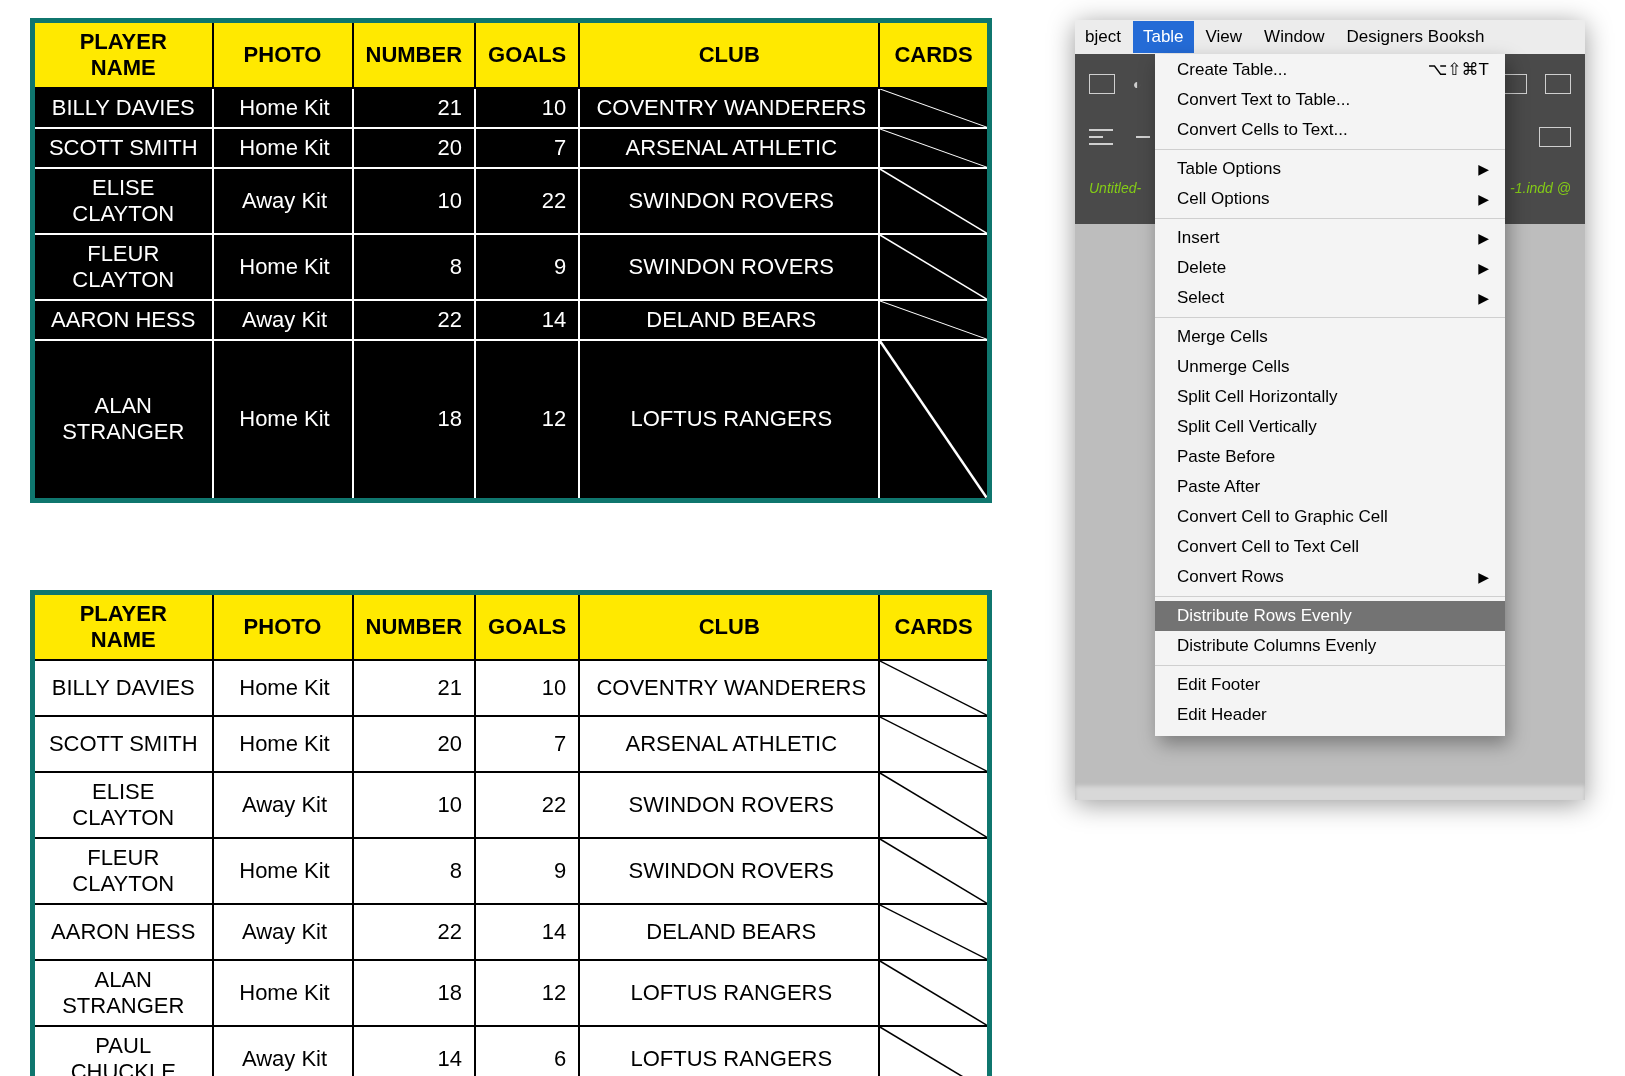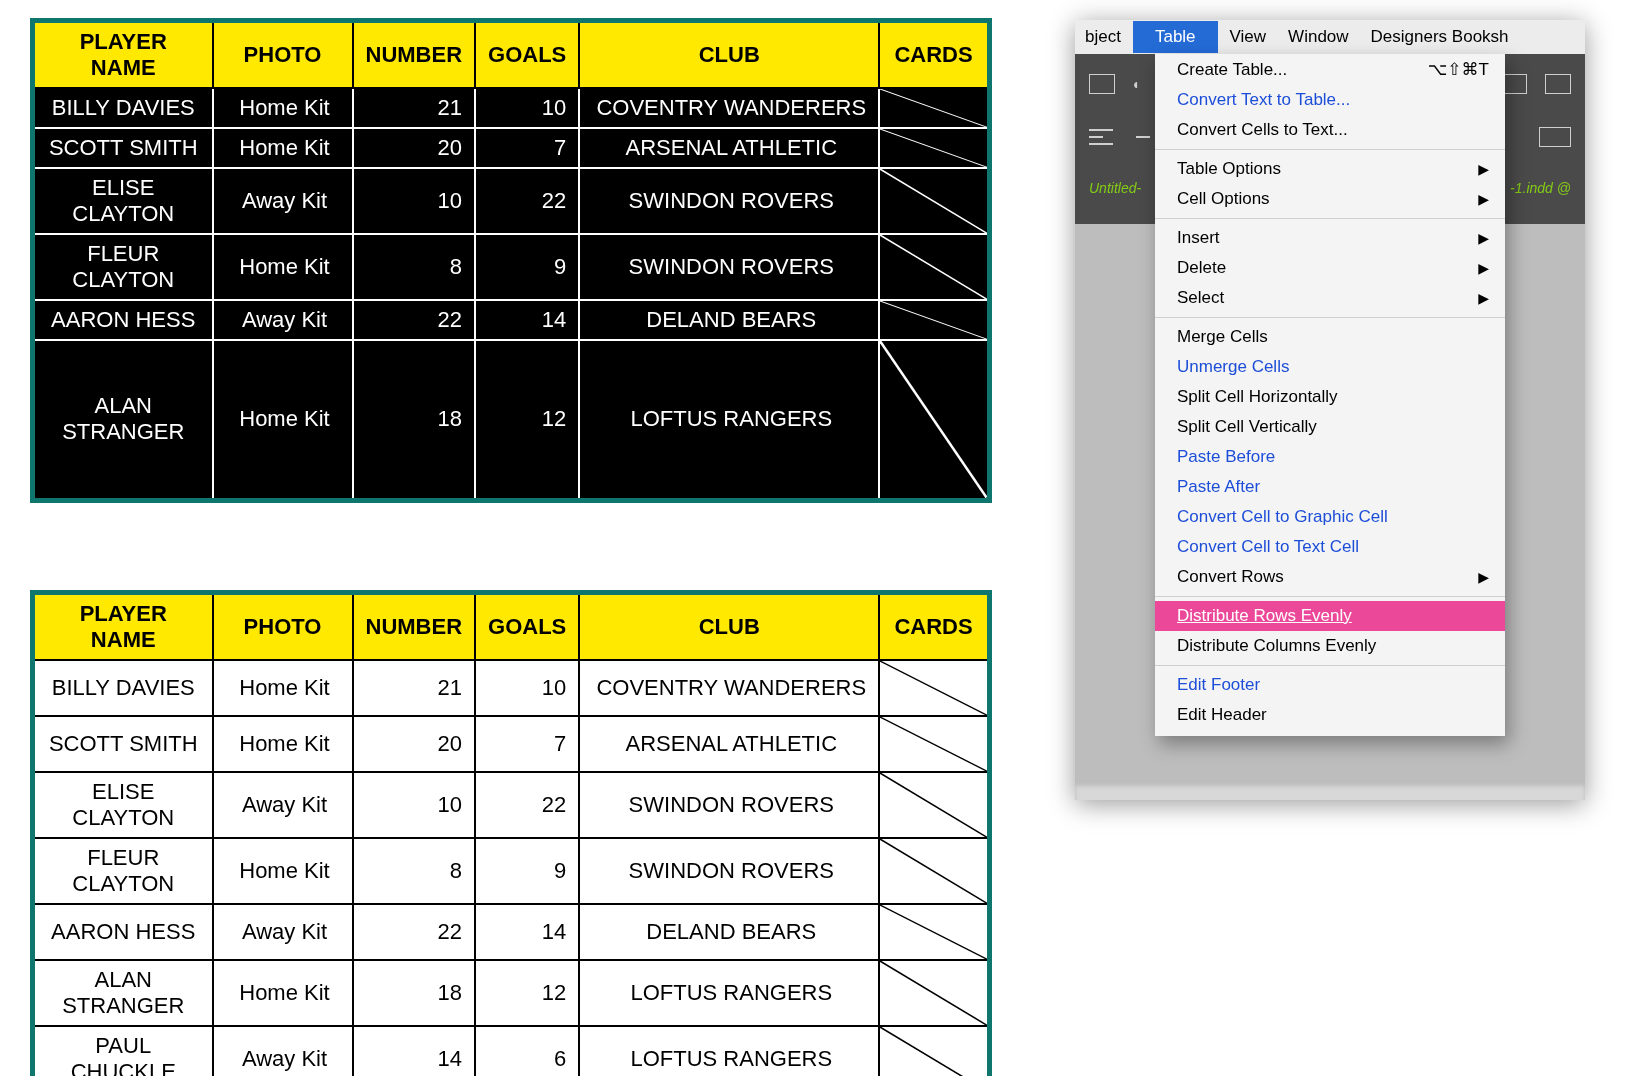--- a/index.html
+++ b/index.html
@@ -91,21 +91,21 @@
     align-items: center;
     font-size: 17px;
     padding: 0 10px;
     gap: 22px;
     white-space: nowrap;
   }
   .menubar .mb-item { color: #000; }
   .menubar .mb-item.active {
     background: #246bd6;
     color: #fff;
-    padding: 6px 22px;
+    padding: 6px 10px;
     margin: -6px -10px;
   }
 
   .toolbar-stub {
     position: relative;
     height: 170px;
     background: #4a4a4a;
     display: flex;
     flex-direction: column;
     justify-content: space-between;
@@ -143,22 +143,22 @@
     padding-bottom: 6px;
     z-index: 5;
   }
   .dropdown .item {
     display: flex;
     align-items: center;
     justify-content: space-between;
     padding: 5px 16px 5px 22px;
     color: #000;
   }
-  .dropdown .item.disabled { color: #1d4ed8; }
-  .dropdown .item.highlight { background: #ec4899; color: #fff; text-decoration: underline; }
+  .dropdown .item.disabled { color: #000000; }
+  .dropdown .item.highlight { background: #737373; color: #fff; }
   .dropdown .sep { height: 1px; background: #cfcfcf; margin: 4px 0; }
   .dropdown .chev { font-size: 14px; color: #000; }
 
   .gray-page { position:absolute; inset:204px 0 0 0; background:#bdbdbd; }
 </style>
 </head>
 <body>
 
 <div class="canvas">
 

